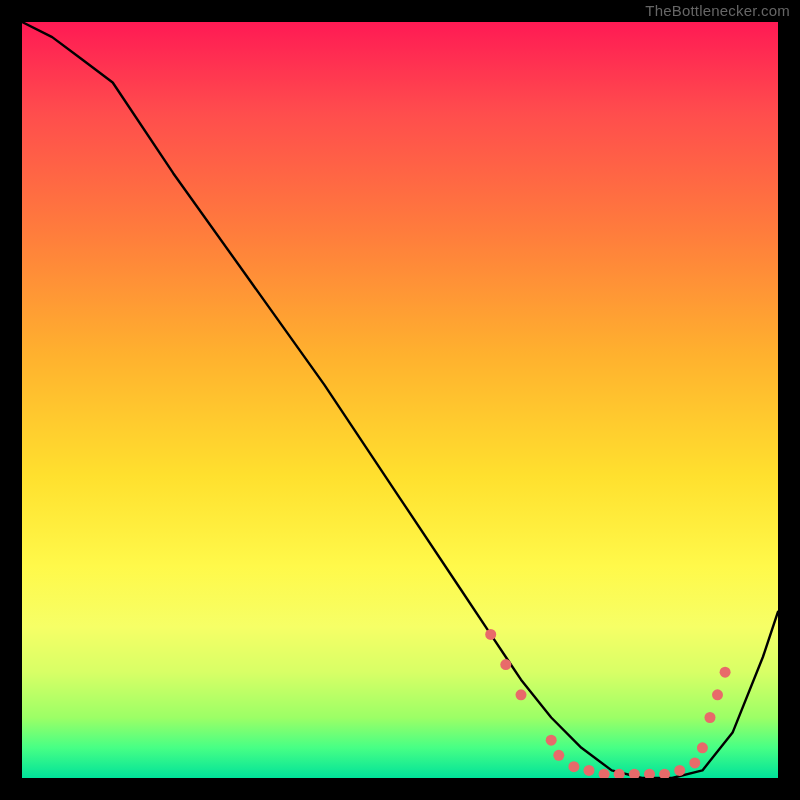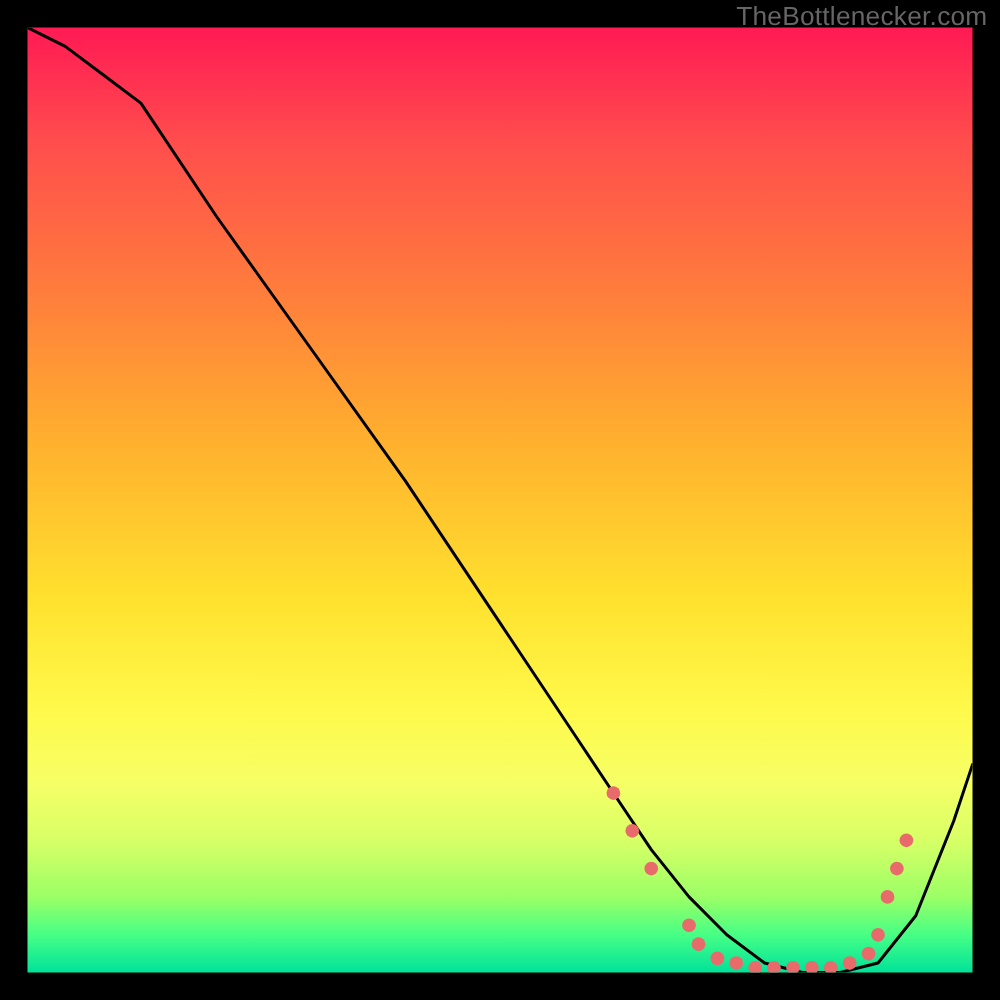--- a/index.html
+++ b/index.html
@@ -44,21 +44,21 @@
     left: 0;
     top: 0;
     width: 756px;
     height: 756px;
   }
   .watermark {
     position: absolute;
     top: 2px;
     right: 10px;
     color: #666;
-    font-size: 21px;
+    font-size: 15px;
     font-weight: 500;
     letter-spacing: 0.2px;
     user-select: none;
   }
 </style>
 </head>
 <body>
 
 <div class="stage">
   <div class="plot">

